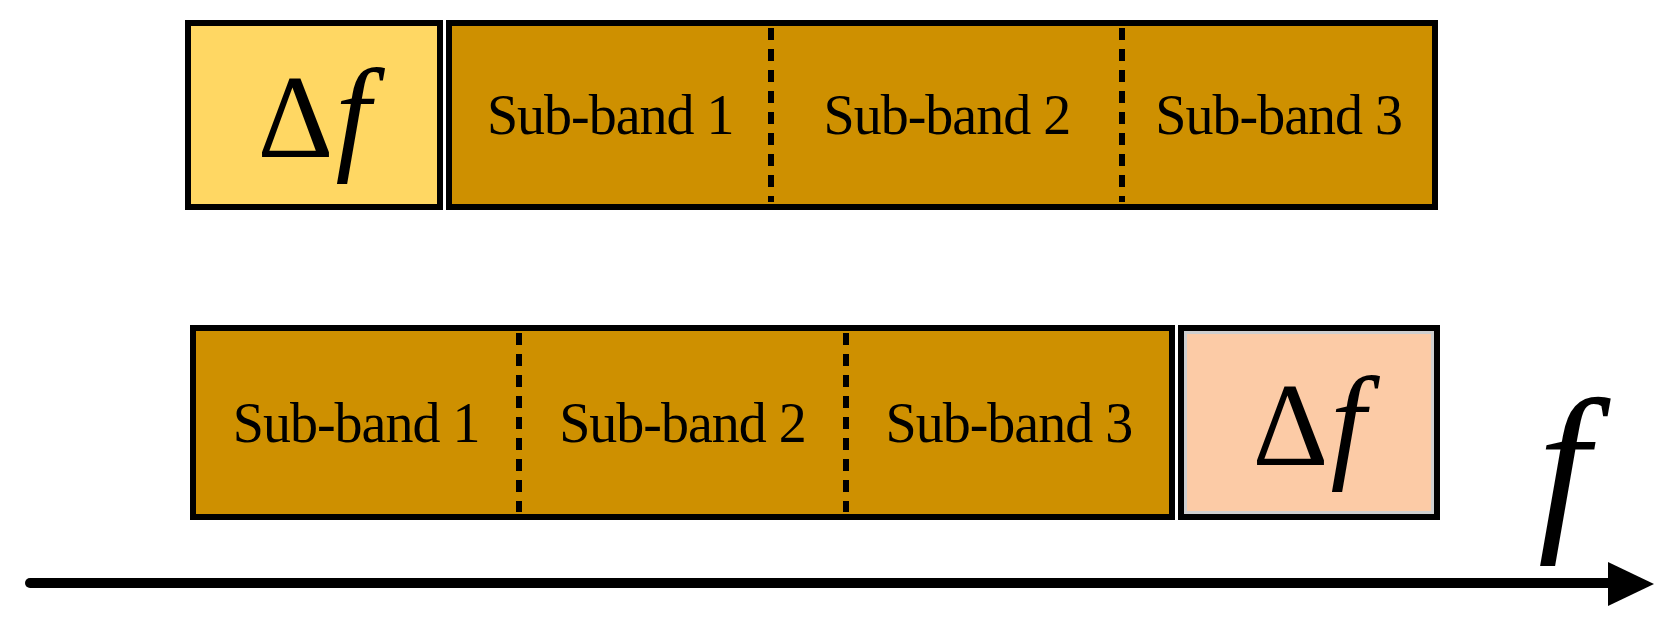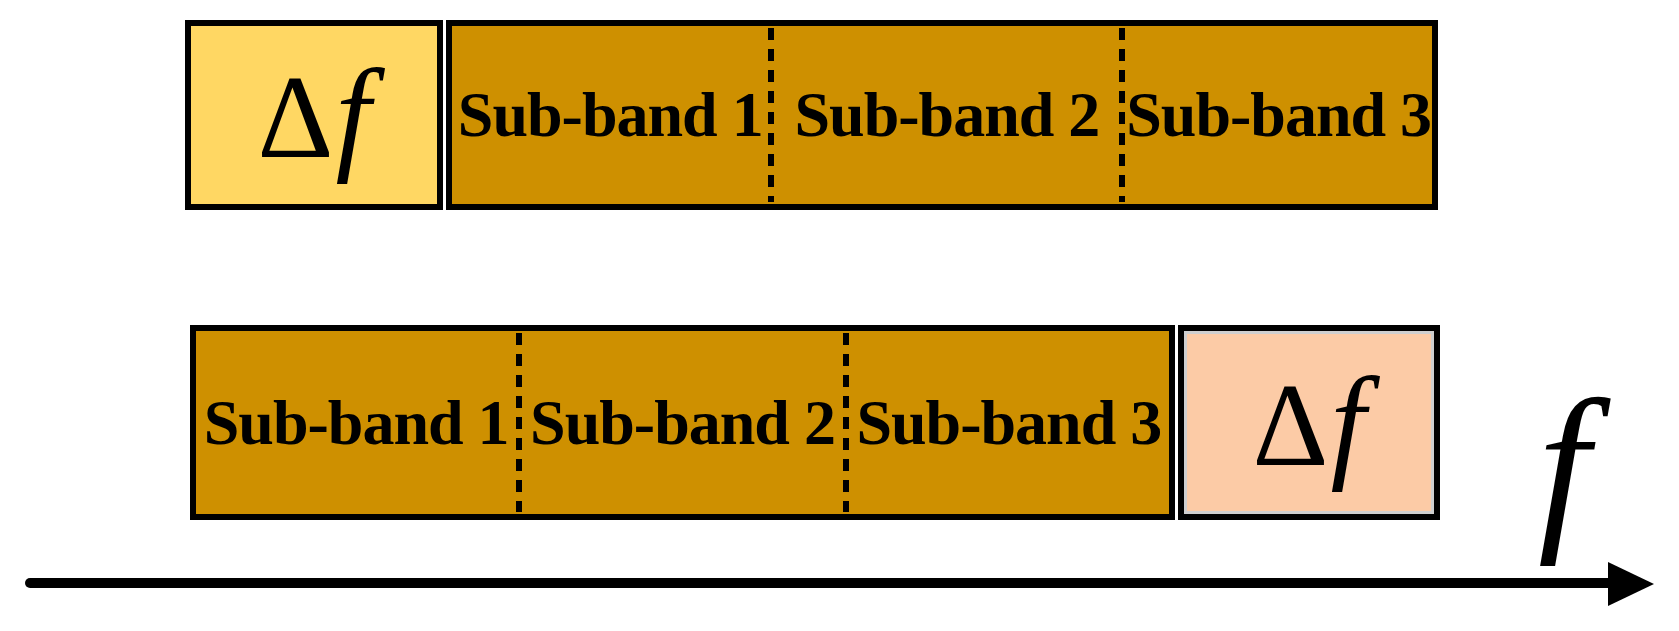--- a/index.html
+++ b/index.html
@@ -18,21 +18,21 @@
     border:6px solid var(--c-ink,#000);
     display:flex;align-items:center;justify-content:center;
   }
   .guard{flex:none;}
   .guard-top{width:258px;background:var(--c-guard-top,#FFD763);}
   .guard-bottom{width:262px;background:var(--c-guard-bottom,#FCCBA6);
     box-shadow:inset 0 0 0 3px #cfcfcf;}
   .band{flex:1;background:var(--c-band,#CE9000);display:flex;align-items:stretch;padding:0;}
   .section{display:flex;align-items:center;justify-content:center;min-width:0;}
   .section .lbl{
-    font-weight:bold;font-size:64px;color:var(--c-ink,#000);
+    font-weight:normal;font-size:56px;color:var(--c-ink,#000);
     white-space:nowrap;line-height:1;letter-spacing:-1px;
   }
   .dashed-divider{
     flex:none;width:6px;margin:2px 0;
     background:repeating-linear-gradient(to bottom,var(--c-ink,#000) 0 12px,transparent 12px 21px);
   }
   .math{display:flex;align-items:baseline;line-height:1;color:var(--c-ink,#000);}
   .math .delta{font-size:118px;font-style:normal;}
   .math .ital{font-size:126px;font-style:italic;margin-left:2px;}
   .axis-line{

